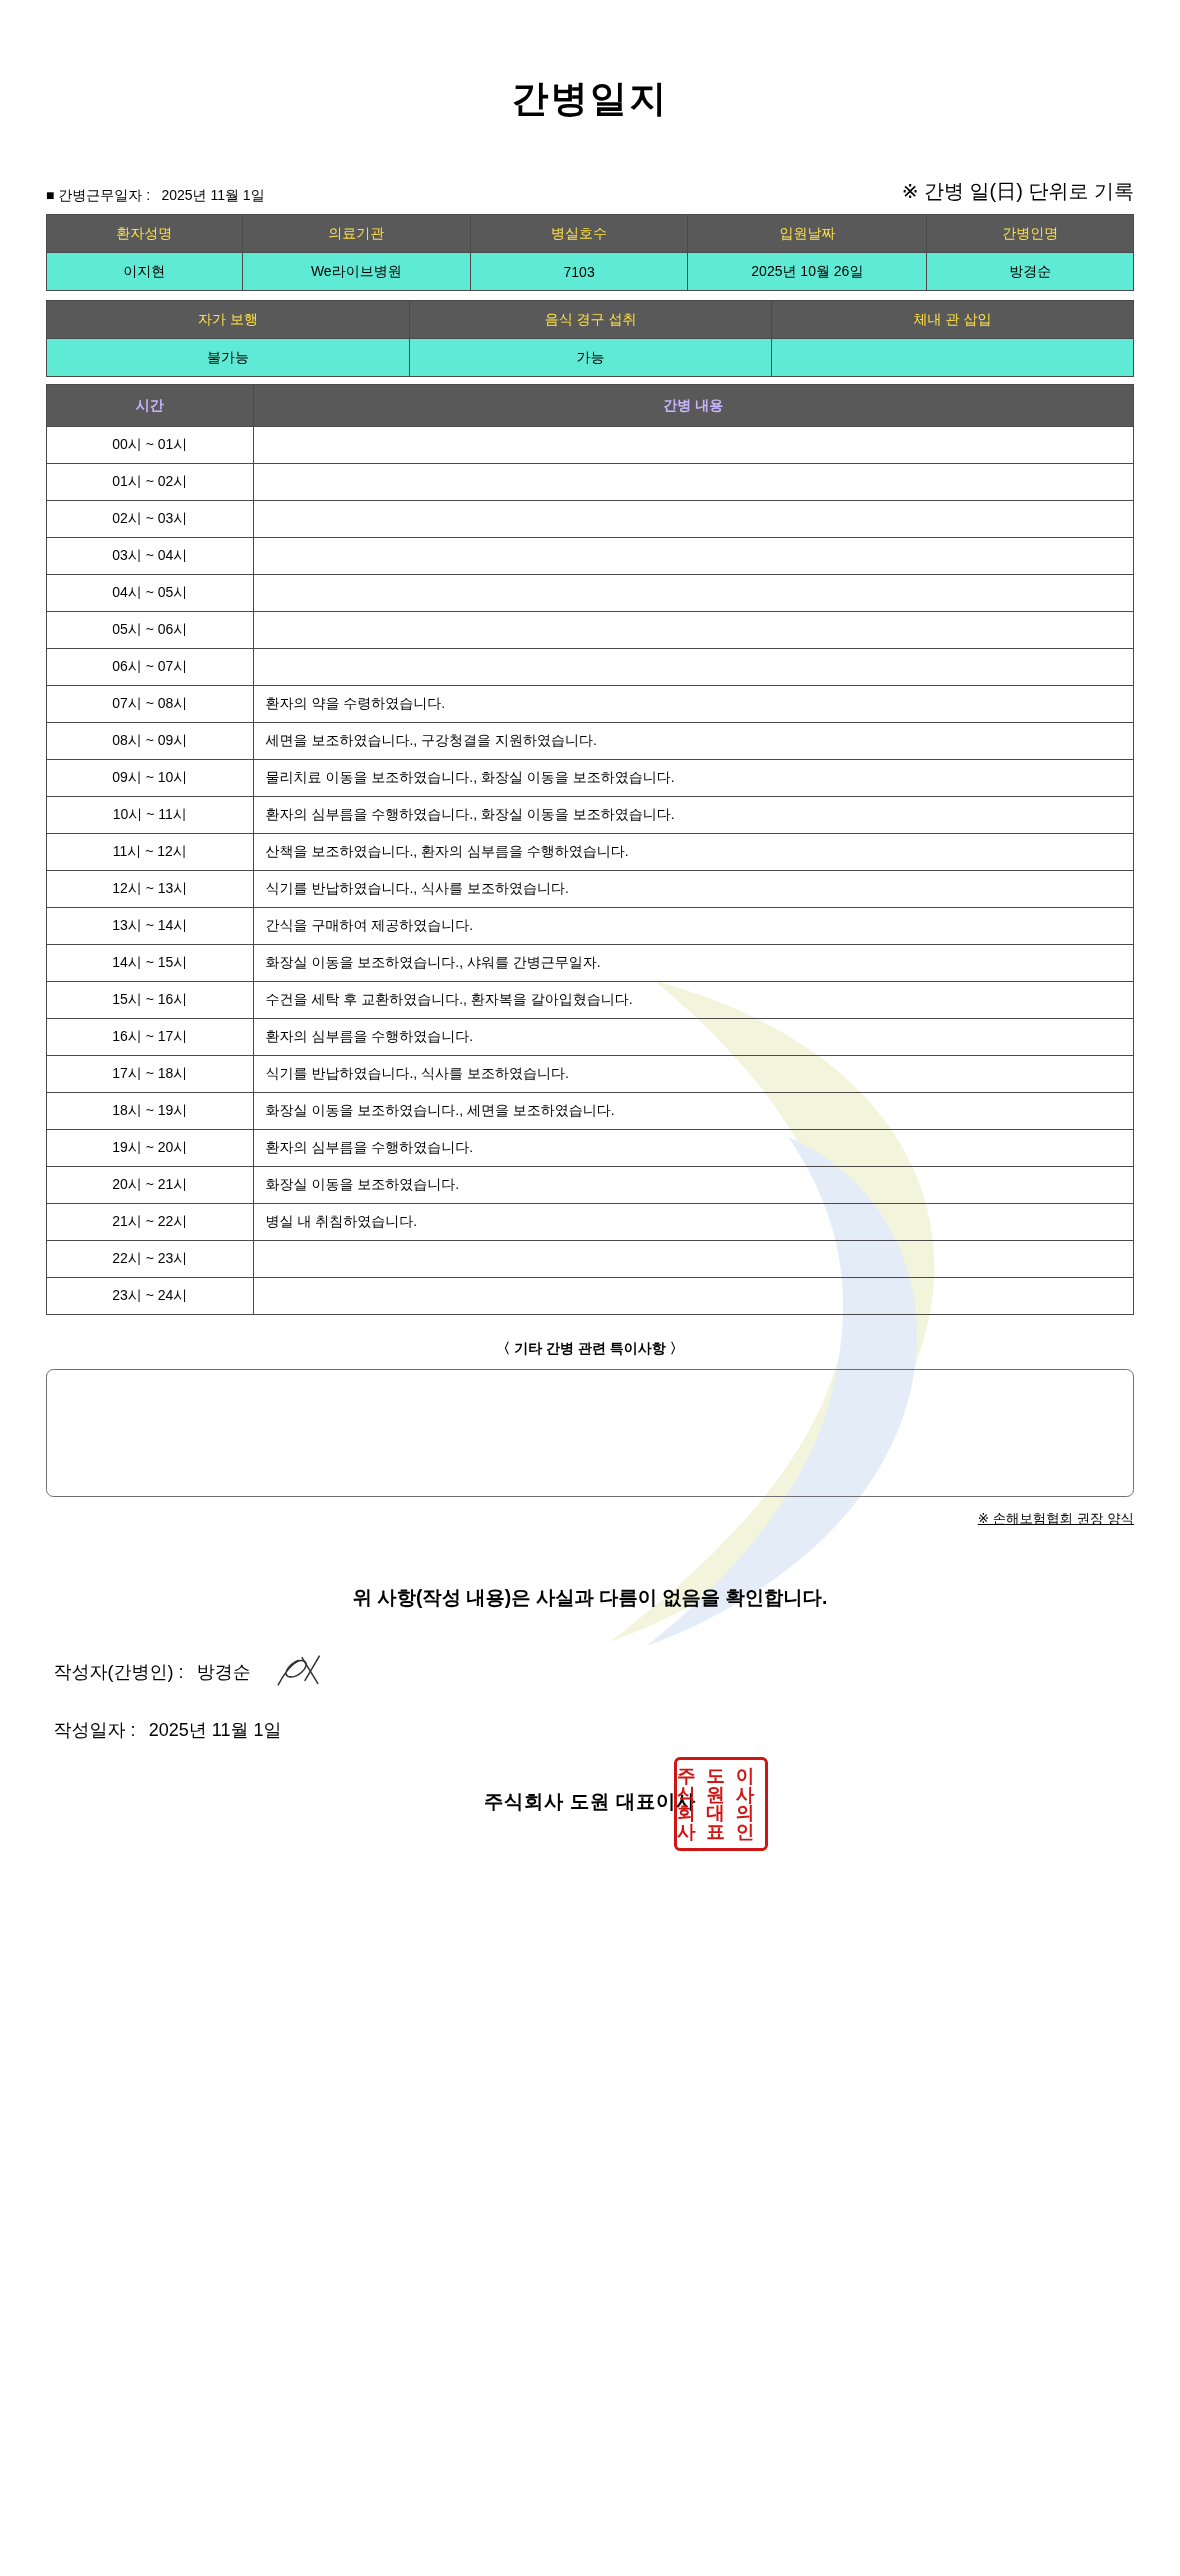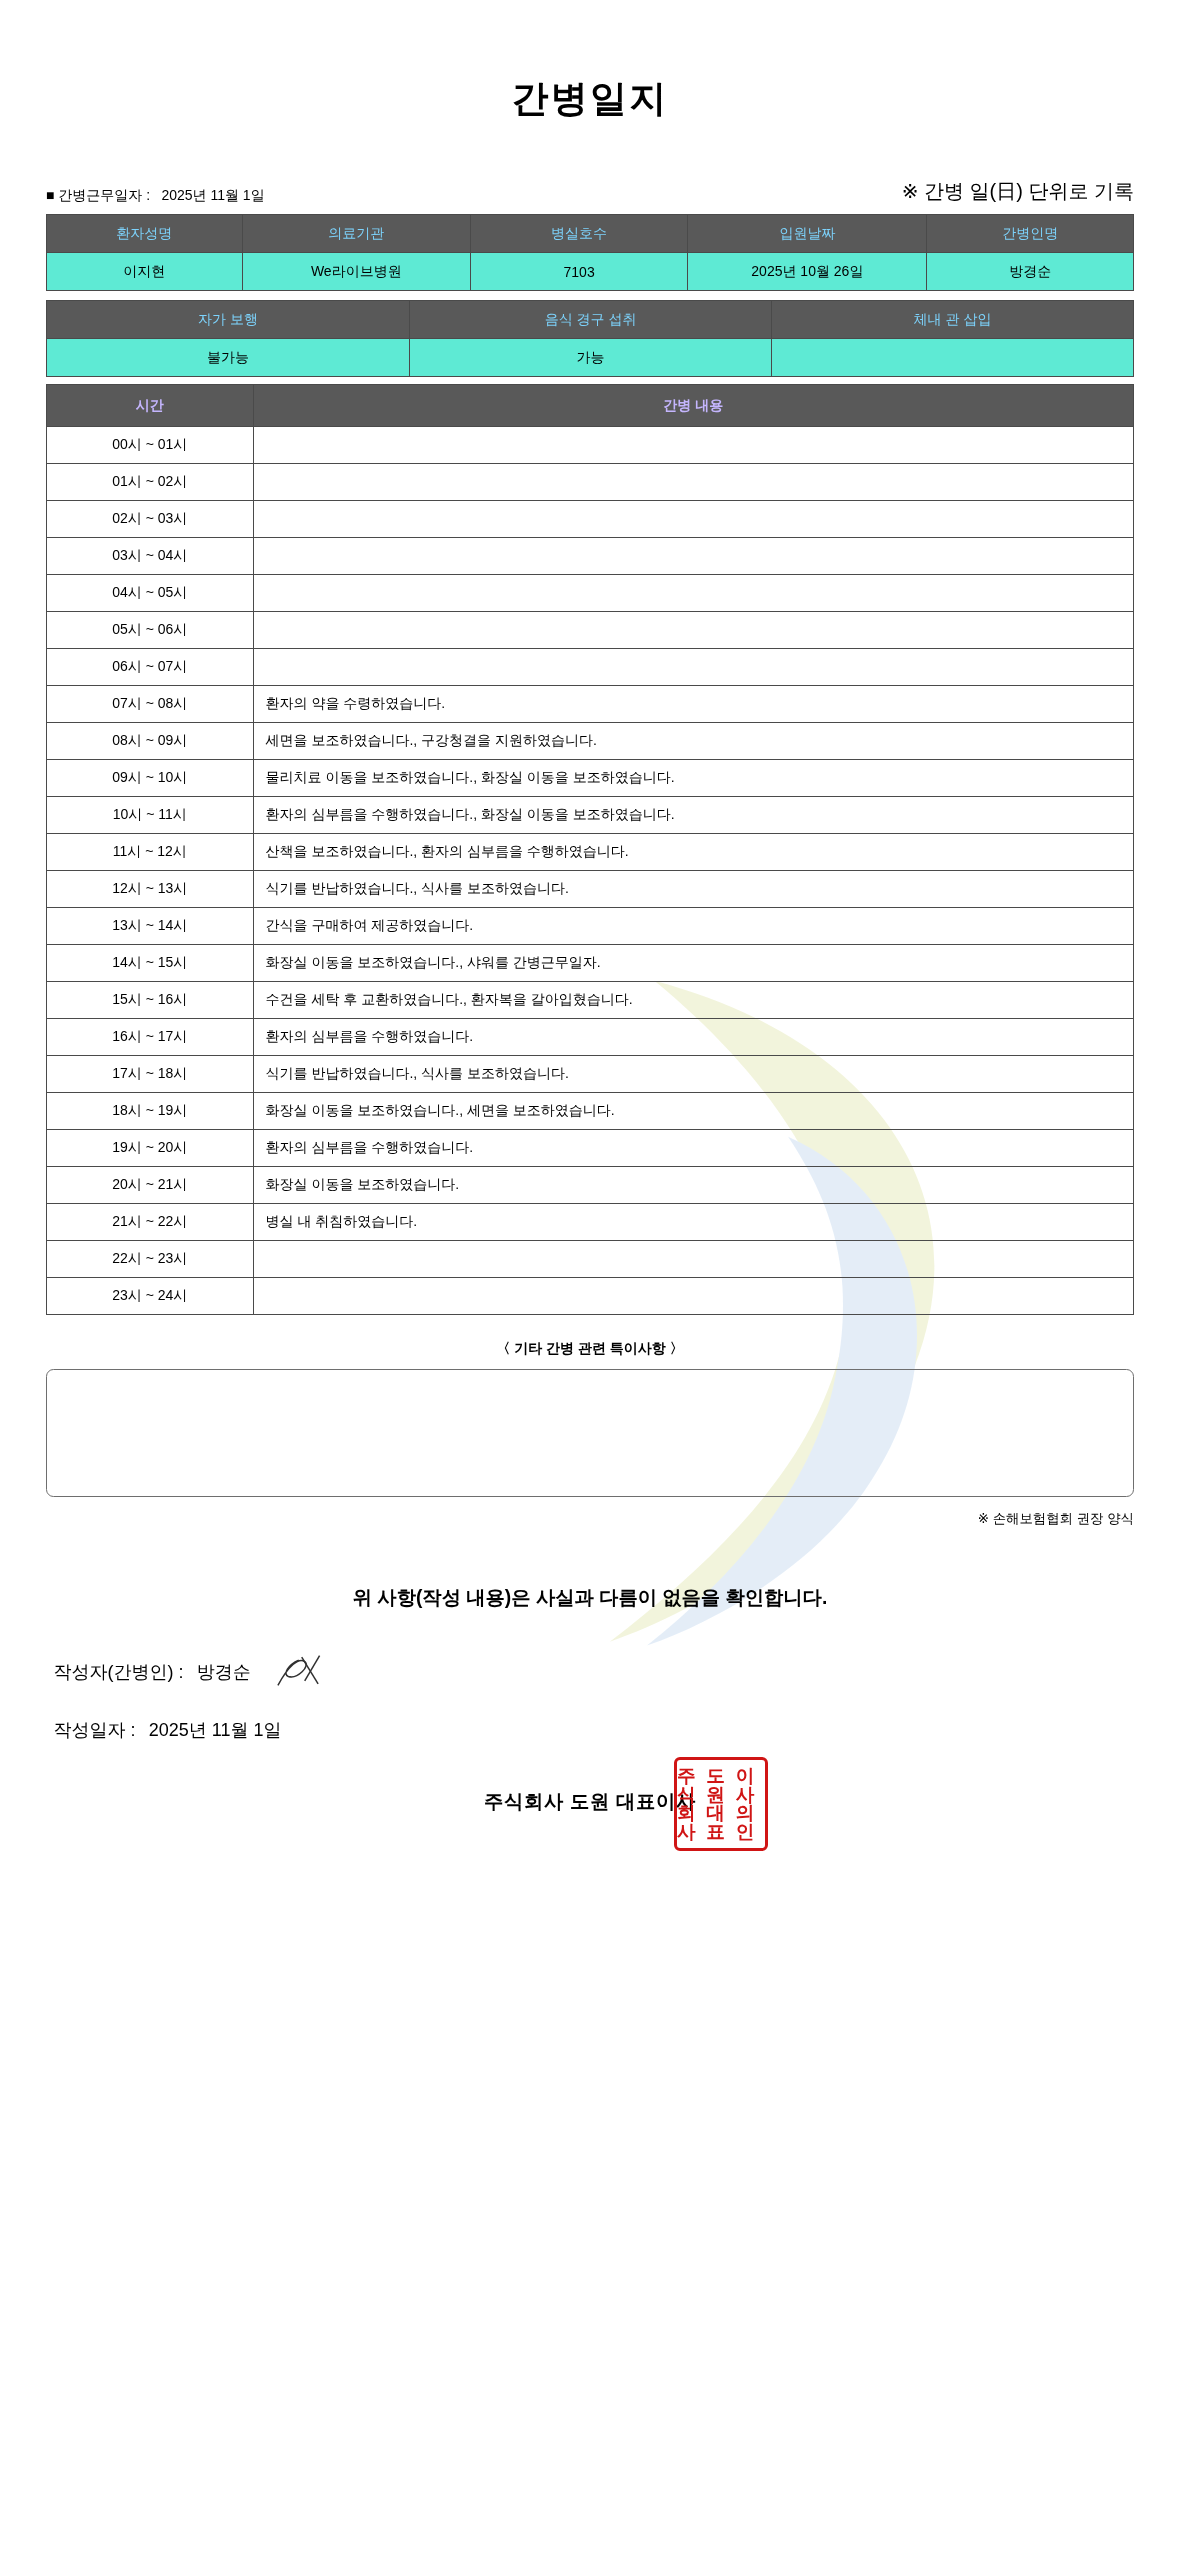--- a/index.html
+++ b/index.html
@@ -64,21 +64,21 @@
     border: 0.7px solid #4a4a4a;
     text-align: center;
     vertical-align: middle;
     font-weight: normal;
     font-size: 14px;
     height: 37px;
     padding: 0 4.5px;
   }
   th.hdr {
     background: #595959;
-    color: #7dd3fc;
+    color: #fde047;
     font-weight: bold;
     font-size: 14px;
     height: 37px;
   }
   td.val {
     background: #5eead4;
     font-size: 14px;
     height: 39px;
   }
 
@@ -122,20 +122,21 @@
   .notes-box {
     margin-top: 10.4px;
     border: 0.7px solid #6e6e6e;
     border-radius: 7.4px;
     height: 126px;
   }
   .assoc-note {
     text-align: right;
     font-size: 13.4px;
     margin-top: 13.4px;
+    text-decoration: underline;
   }
 
   .confirm-line {
     text-align: center;
     font-size: 19.3px;
     font-weight: bold;
     margin-top: 56px;
   }
 
   .sign-block {

